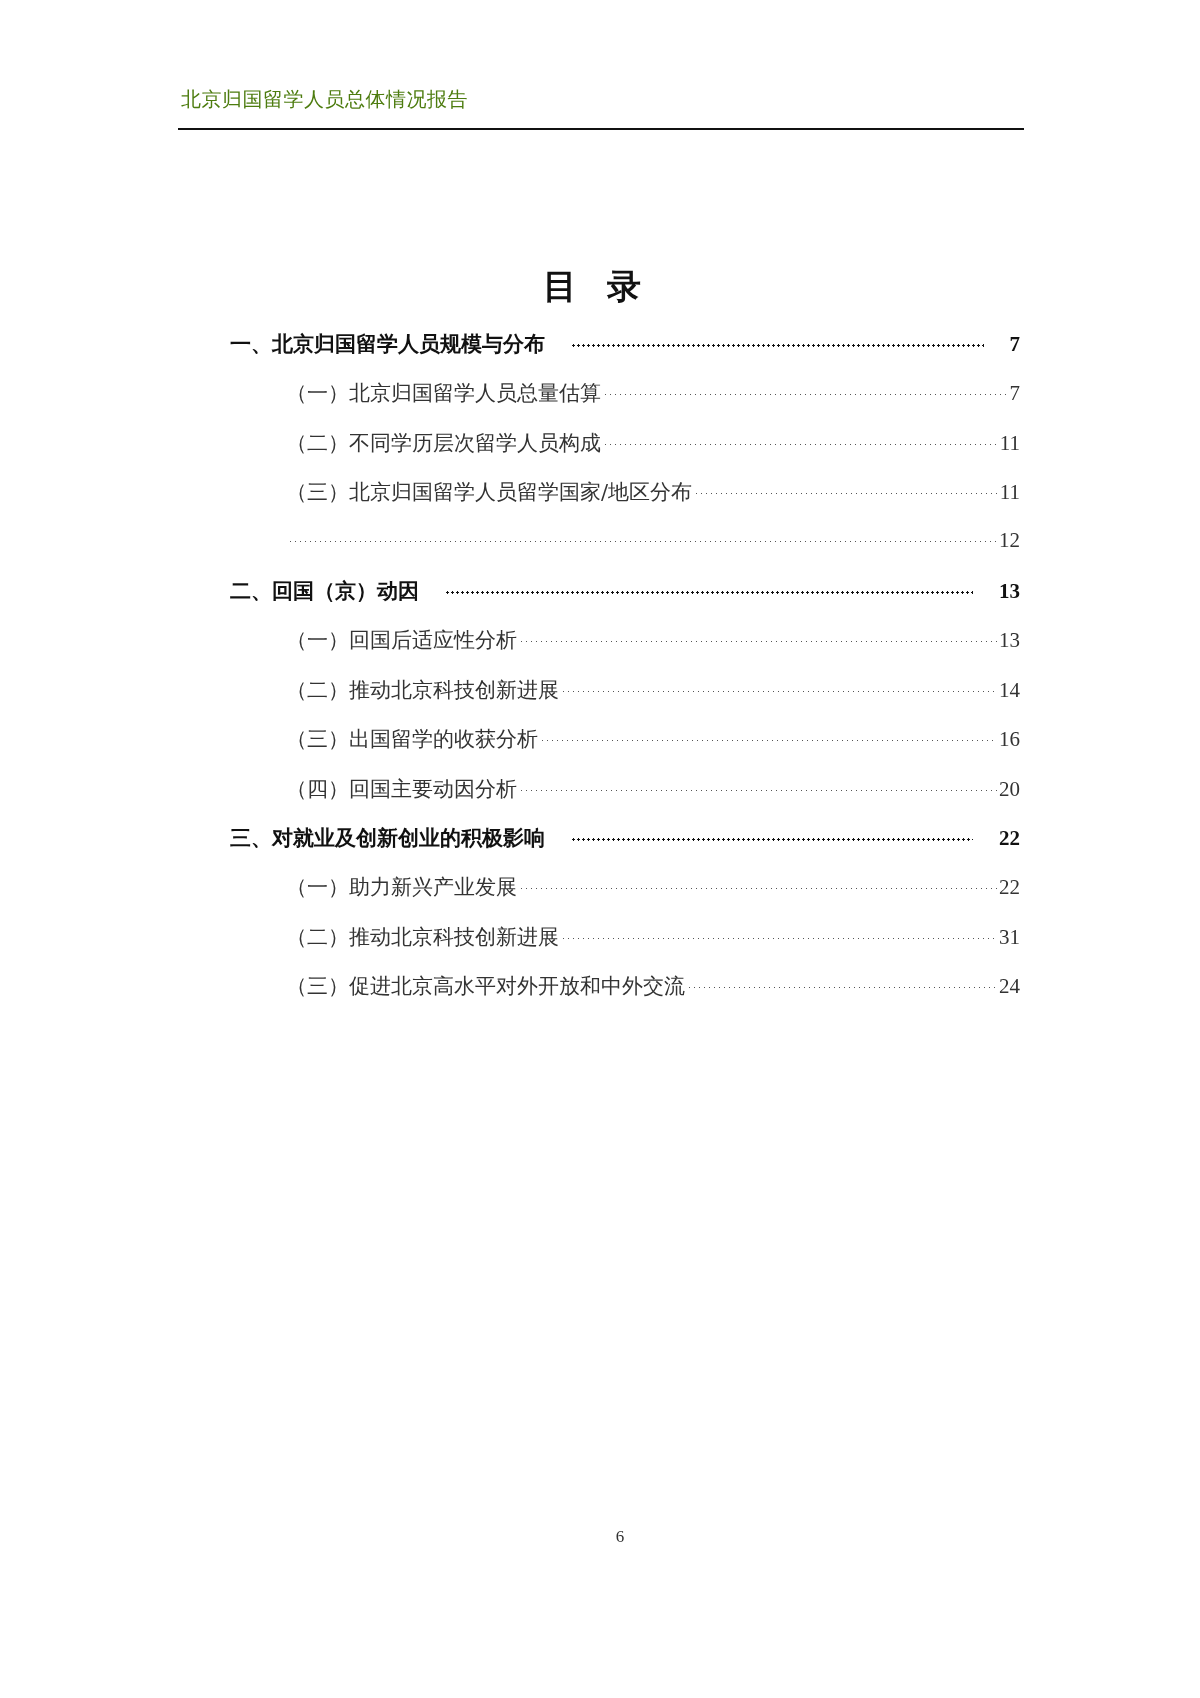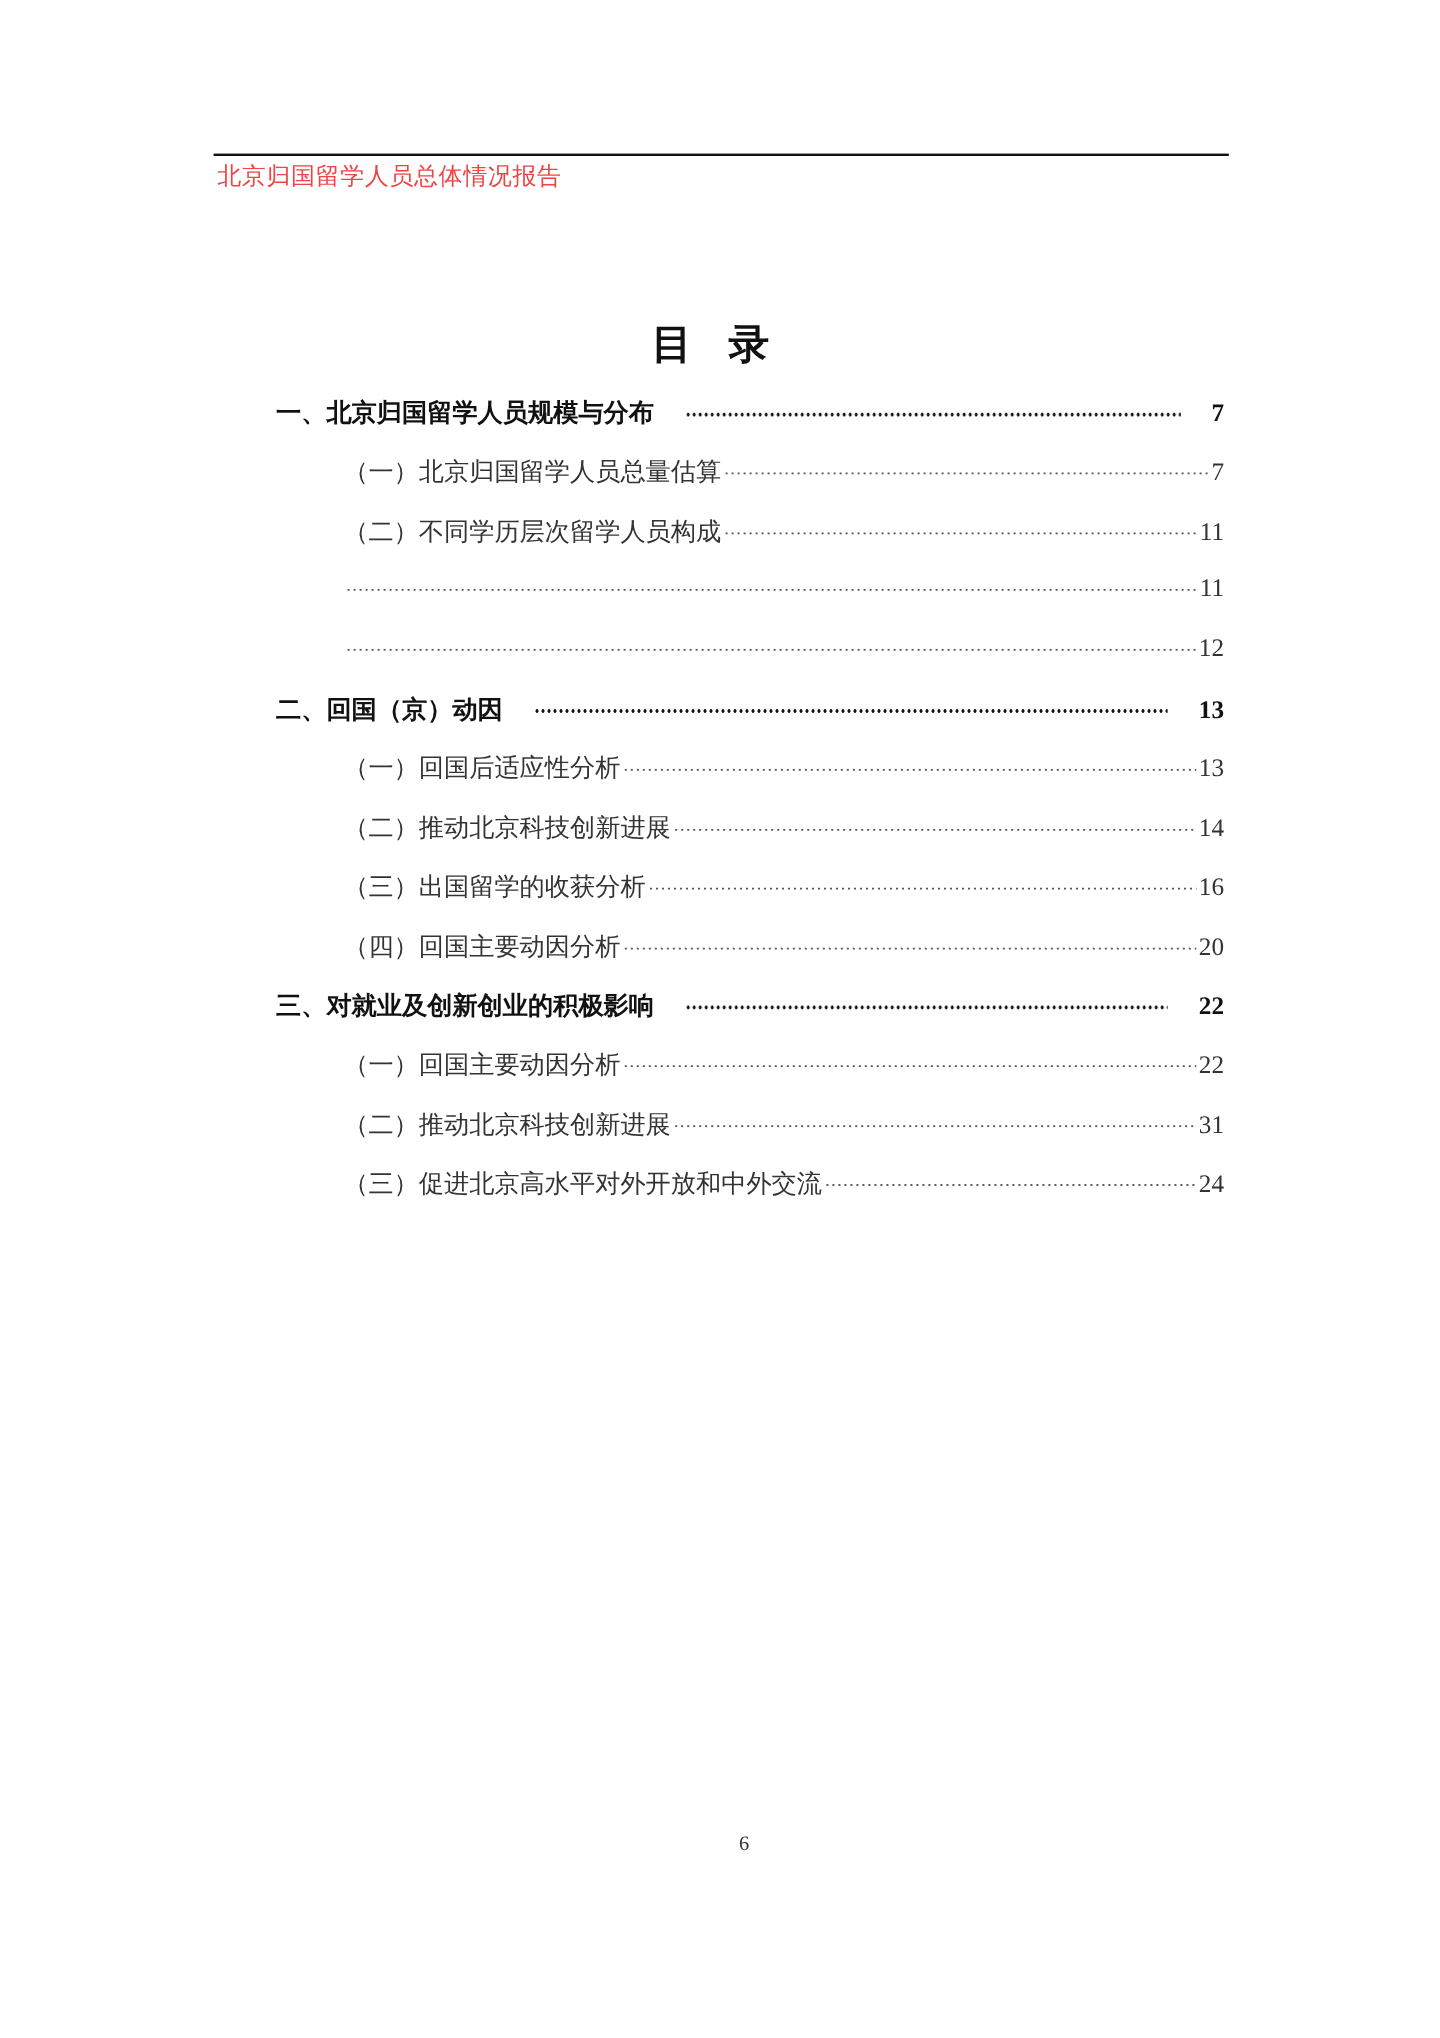--- a/index.html
+++ b/index.html
@@ -14,23 +14,22 @@
       overflow: hidden;
       font-family: "DejaVu Serif", "Liberation Serif", serif;
       color: #222;
     }
     .header-title {
       position: absolute;
       left: 181px;
       top: 86px;
       font-family: "DejaVu Sans", "Liberation Sans", sans-serif;
       font-size: 20px;
-      color: #ef4444;
+      color: #4d7c0f;
       letter-spacing: 0.5px;
-      margin-top: 47px;
     }
     .header-rule {
       position: absolute;
       left: 178px;
       top: 128px;
       width: 846px;
       height: 2px;
       background: #111;
     }
     .toc-title {
@@ -132,20 +131,21 @@
     <span class="toc-label">（一）北京归国留学人员总量估算</span>
     <span class="toc-leader"></span>
     <span class="toc-page">7</span>
   </div>
   <div class="toc-row level-2">
     <span class="toc-label">（二）不同学历层次留学人员构成</span>
     <span class="toc-leader"></span>
     <span class="toc-page">11</span>
   </div>
   <div class="toc-row level-2">
+    <span class="toc-label">（三）北京归国留学人员留学国家/地区分布</span>
     <span class="toc-leader"></span>
     <span class="toc-page">11</span>
   </div>
   <div class="toc-row level-2">
     <span class="toc-leader"></span>
     <span class="toc-page">12</span>
   </div>
   <div class="toc-row level-1">
     <span class="toc-label">二、回国（京）动因</span>
     <span class="toc-leader"></span>
@@ -170,21 +170,21 @@
     <span class="toc-label">（四）回国主要动因分析</span>
     <span class="toc-leader"></span>
     <span class="toc-page">20</span>
   </div>
   <div class="toc-row level-1">
     <span class="toc-label">三、对就业及创新创业的积极影响</span>
     <span class="toc-leader"></span>
     <span class="toc-page">22</span>
   </div>
   <div class="toc-row level-2">
-    <span class="toc-label">（一）回国主要动因分析</span>
+    <span class="toc-label">（一）助力新兴产业发展</span>
     <span class="toc-leader"></span>
     <span class="toc-page">22</span>
   </div>
   <div class="toc-row level-2">
     <span class="toc-label">（二）推动北京科技创新进展</span>
     <span class="toc-leader"></span>
     <span class="toc-page">31</span>
   </div>
   <div class="toc-row level-2">
     <span class="toc-label">（三）促进北京高水平对外开放和中外交流</span>

